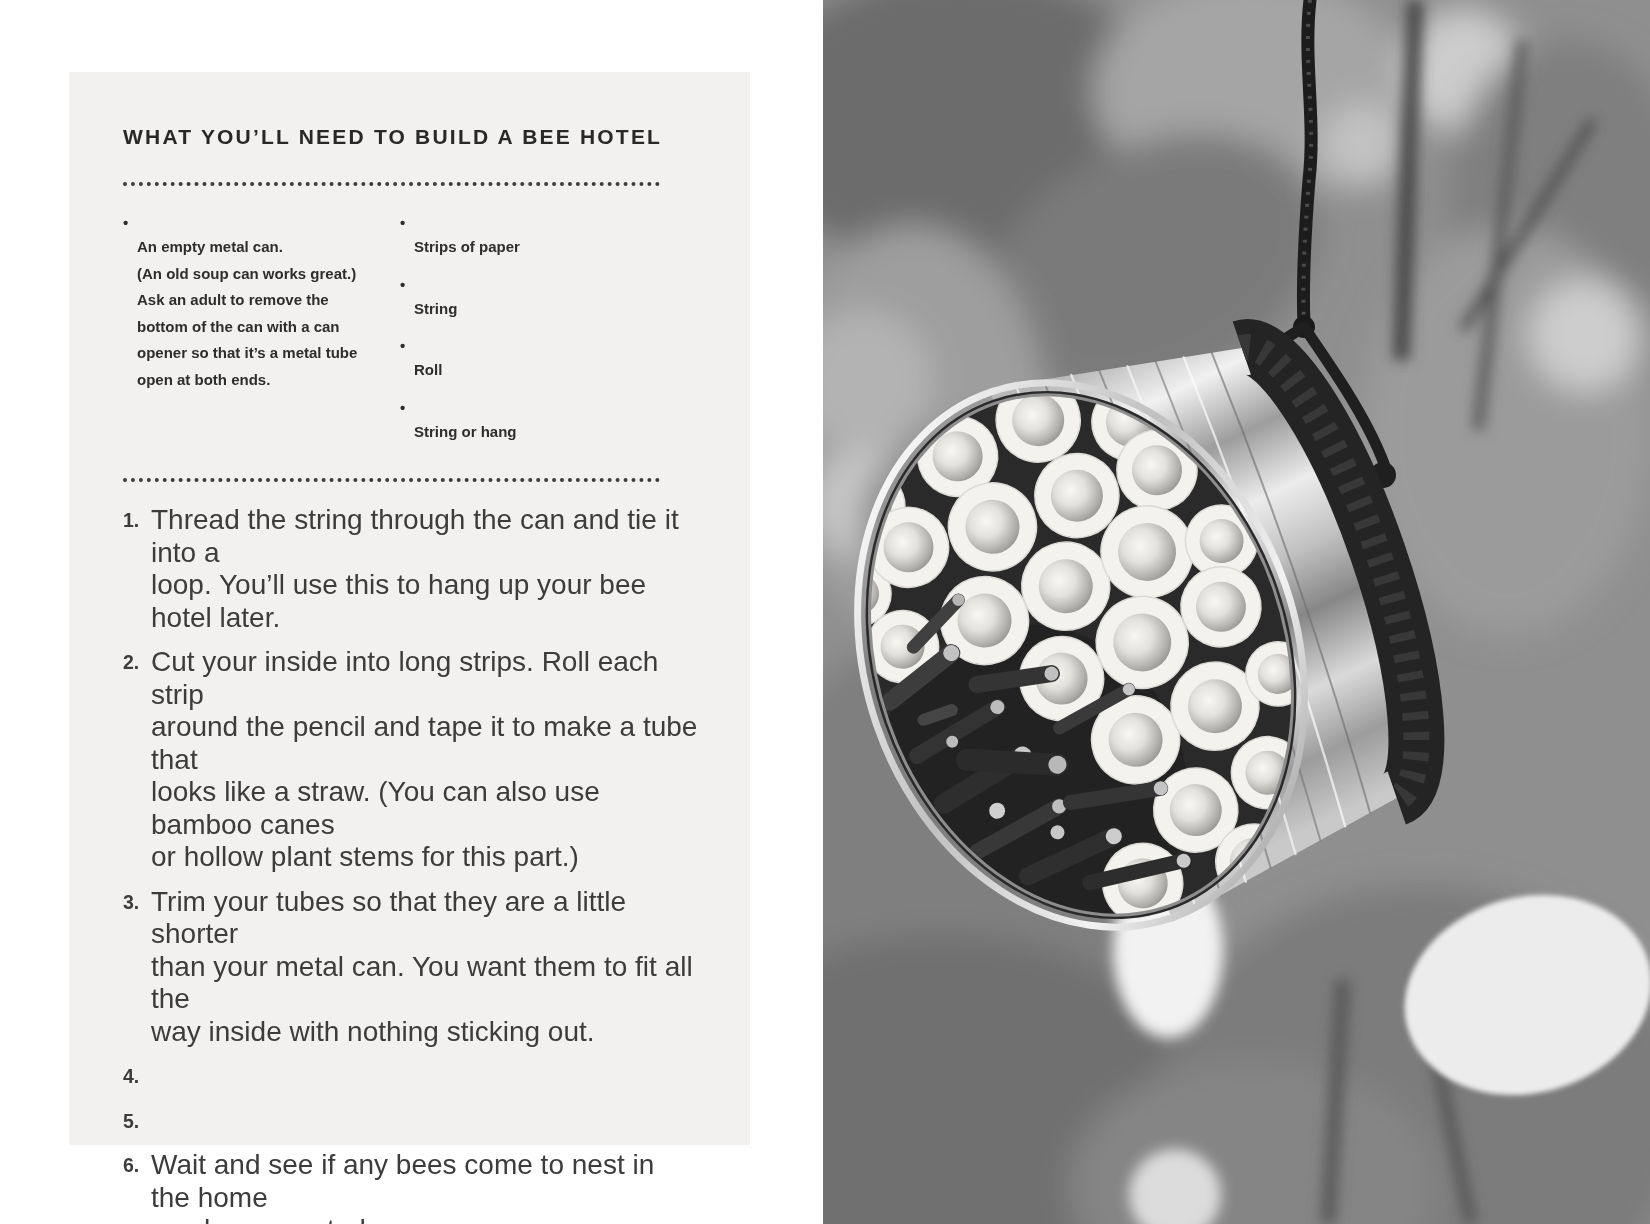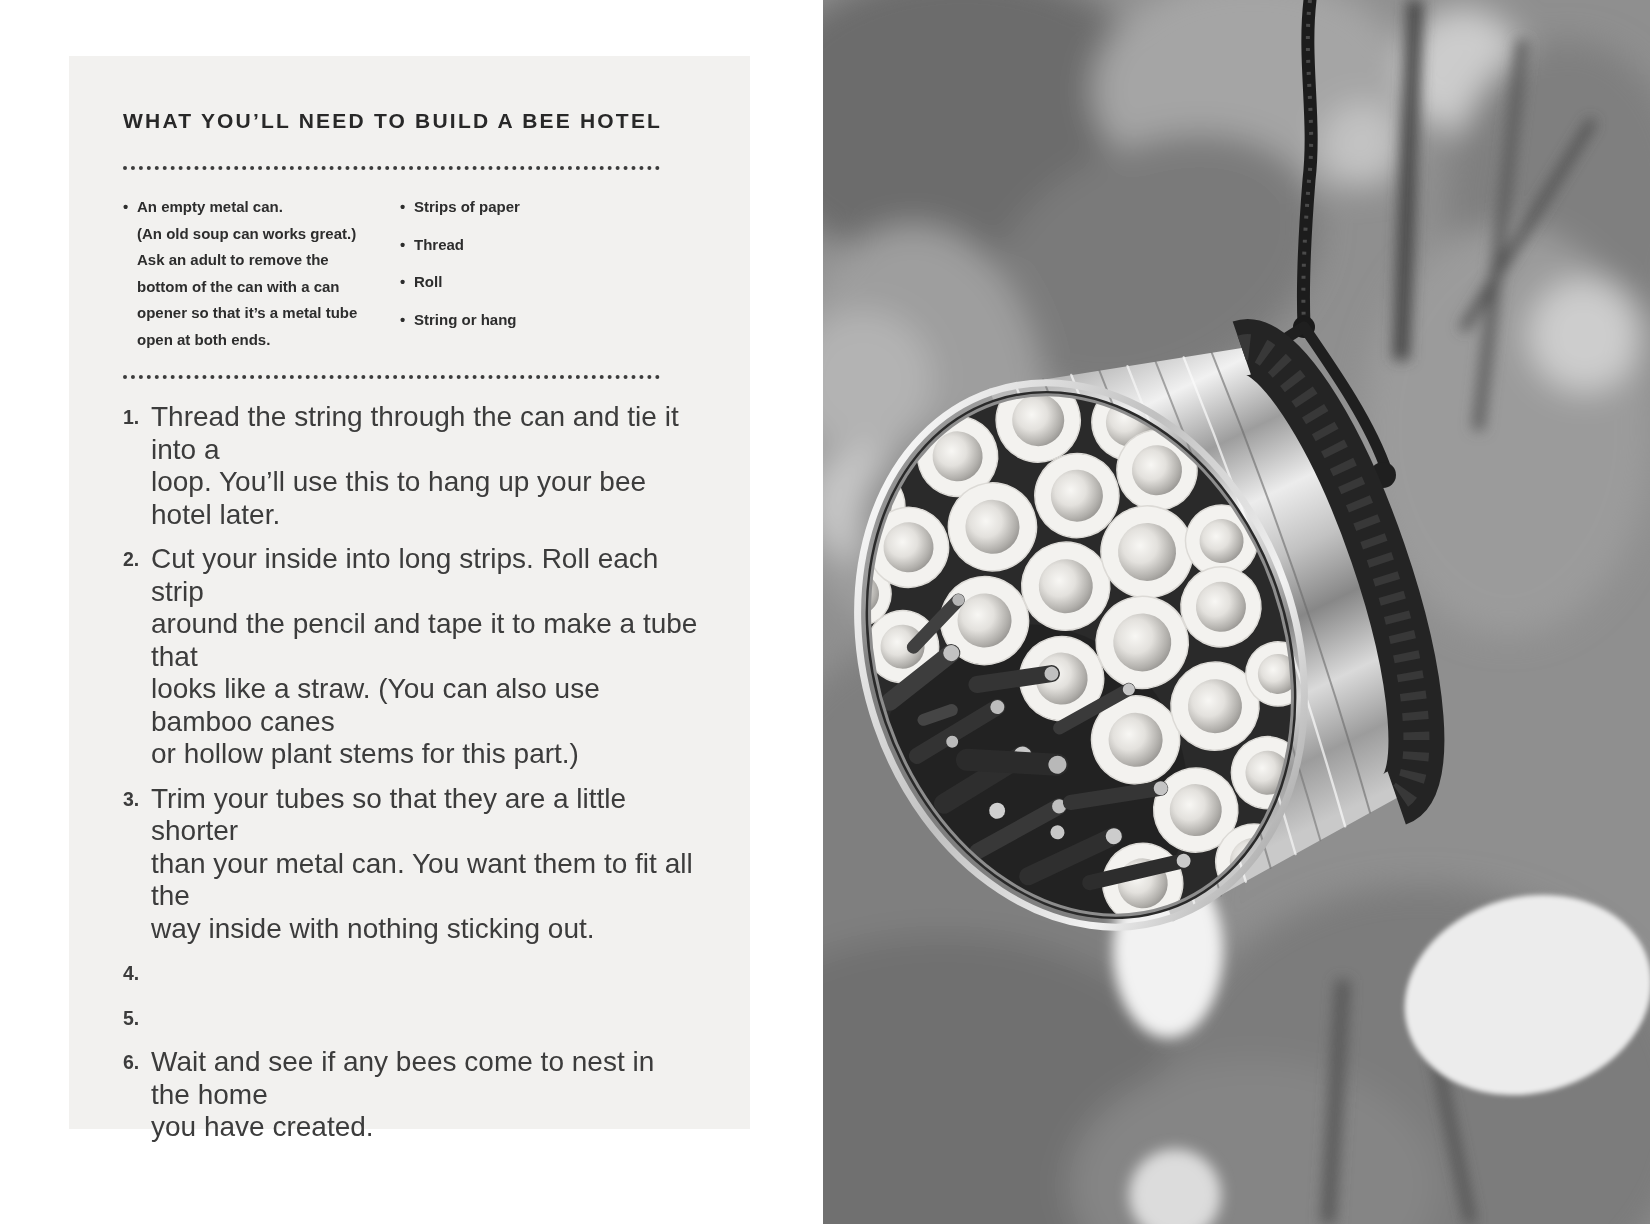--- a/index.html
+++ b/index.html
@@ -2,37 +2,37 @@
 <html><head>
 <meta charset="utf-8">
 <style>
   html,body { margin:0; padding:0; }
   body {
     width:1650px; height:1224px; position:relative; overflow:hidden;
     background:#ffffff;
     font-family:"Liberation Sans", sans-serif;
   }
   .left-card {
-    position:absolute; left:69px; top:56px; width:681px; height:1073px;
+    position:absolute; left:69px; top:72px; width:681px; height:1073px;
     background:#f2f1ef; box-sizing:border-box; padding:53px 50px 0 54px;
   }
   .page-title {
     font-size:21px; font-weight:700; letter-spacing:2.2px; color:#282828;
     white-space:nowrap;
   }
   .dot-divider {
     border:0; border-top:4.5px dotted #3c3c3c; width:537px; height:0;
   }
   .divider-1 { margin-top:33px; }
   .divider-2 { margin-top:22px; }
   .materials { display:flex; margin-top:24px; color:#2d2d2d; }
   .mat-col-left { width:277px; flex:none; }
   .mat-row { display:flex; font-size:15px; font-weight:700; line-height:26.5px; }
   .mat-bullet { width:14px; flex:none; }
-  .mat-text { white-space:pre-line; }
+  .mat-text { white-space:pre-line;margin-top:24px; }
   .mat-col-right .mat-row { margin-bottom:11px; }
   .steps { margin-top:22px; }
   .step { display:flex; margin-bottom:12px; color:#3c3c3c; }
   .step-number { width:28px; flex:none; font-weight:700; font-size:19.5px; line-height:32.5px; }
   .step-text { font-size:28px; line-height:32.5px; white-space:pre-line; }
   .photo {
     position:absolute; left:823px; top:0; width:827px; height:1224px;
   }
   .photo svg { display:block; width:827px; height:1224px; }
 </style>
@@ -56,21 +56,21 @@
 open at both ends.</span>
       </div>
     </div>
     <div class="mat-col-right">
       <div class="mat-row">
         <span class="mat-bullet">•</span>
         <span class="mat-text">Strips of paper</span>
       </div>
       <div class="mat-row">
         <span class="mat-bullet">•</span>
-        <span class="mat-text">Thread</span>
+        <span class="mat-text">String</span>
       </div>
       <div class="mat-row">
         <span class="mat-bullet">•</span>
         <span class="mat-text">Roll</span>
       </div>
       <div class="mat-row">
         <span class="mat-bullet">•</span>
         <span class="mat-text">String or hang</span>
       </div>
     </div>

